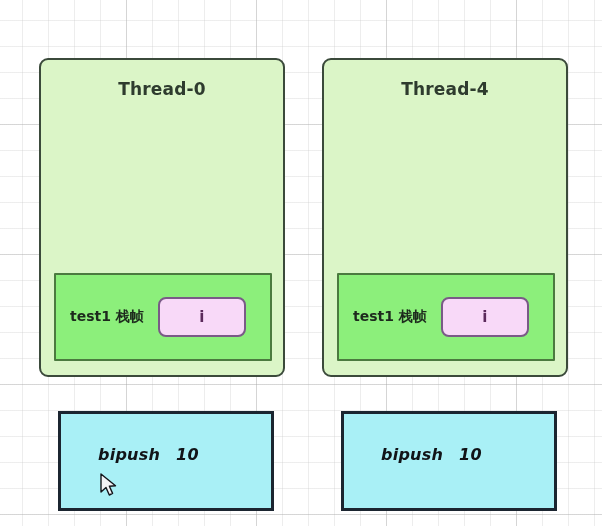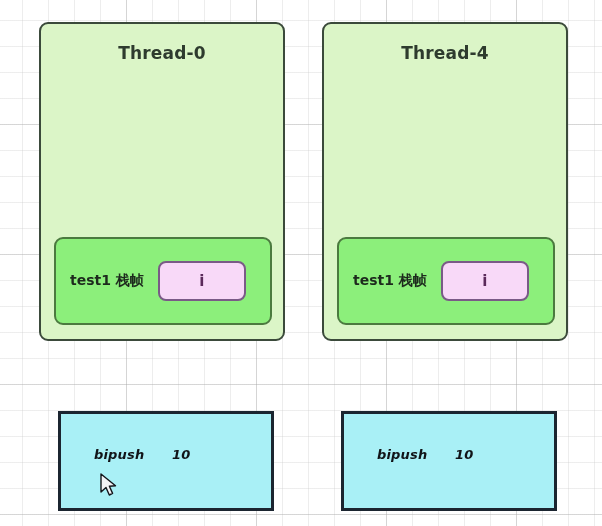--- a/index.html
+++ b/index.html
@@ -29,38 +29,39 @@
     pointer-events:none;
   }
 
   
   .thread-panel{
     position:absolute;
     background:#dbf5c7;
     border:2px solid #3b4a3b;
     border-radius:9px;
     box-sizing:border-box;
+    margin-top:36px;
   }
   .thread-title{
     position:absolute;
     left:0;right:0;
     top:19px;
     text-align:center;
     font-size:17px;
     font-weight:bold;
     color:#2e3b2e;
     letter-spacing:0.2px;
   }
 
   
   .frame-box{
     position:absolute;
     background:#8cef7b;
     border:2px solid #4b7a3f;
-    border-radius:9px;
+    border-radius:1px;
     box-sizing:border-box;
     display:flex;
     align-items:center;
   }
   .frame-label{
     font-size:14px;
     font-weight:bold;
     color:#1d2a1d;
     margin-left:14px;
     white-space:nowrap;
@@ -85,21 +86,21 @@
   .code-box{
     position:absolute;
     background:#a9f0f6;
     border:3px solid #1b2530;
     box-sizing:border-box;
     padding:6px 0 0 14px;
     overflow:hidden;
   }
   .code-line{
     font-family:"DejaVu Sans","Liberation Sans",sans-serif;
-    font-size:13px;
+    font-size:16px;
     font-weight:bold;
     font-style:italic;
     color:#111418;
     line-height:23px;
     white-space:pre;
     letter-spacing:0.2px;
   }
   .op{display:inline-block;min-width:78px;}
 
   

